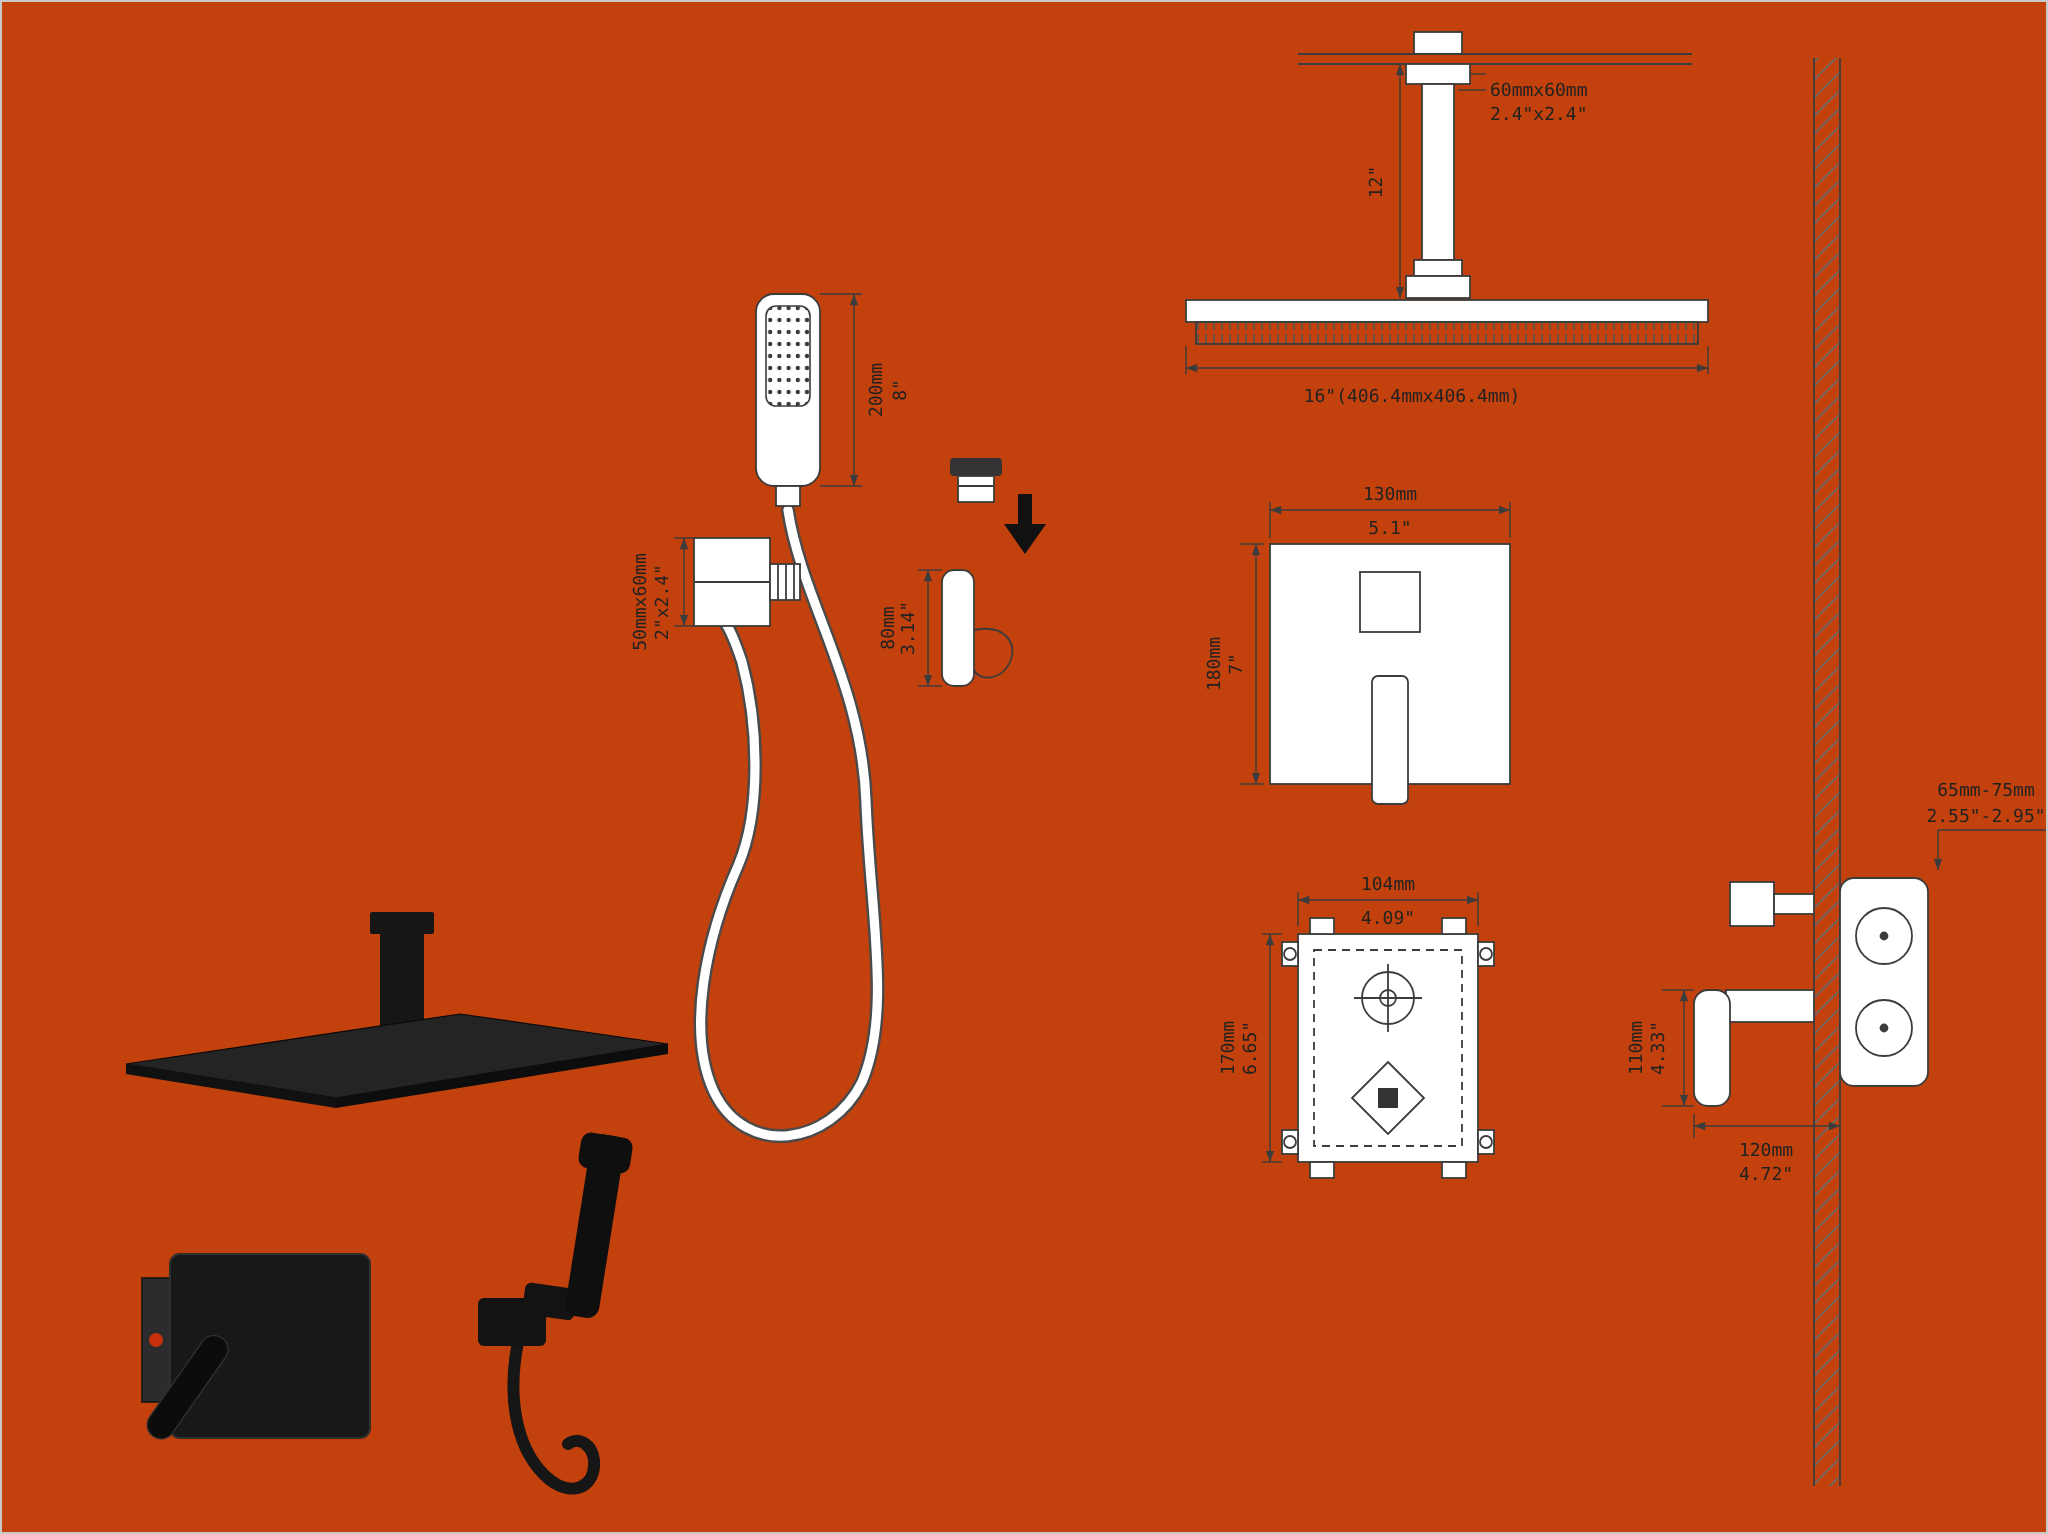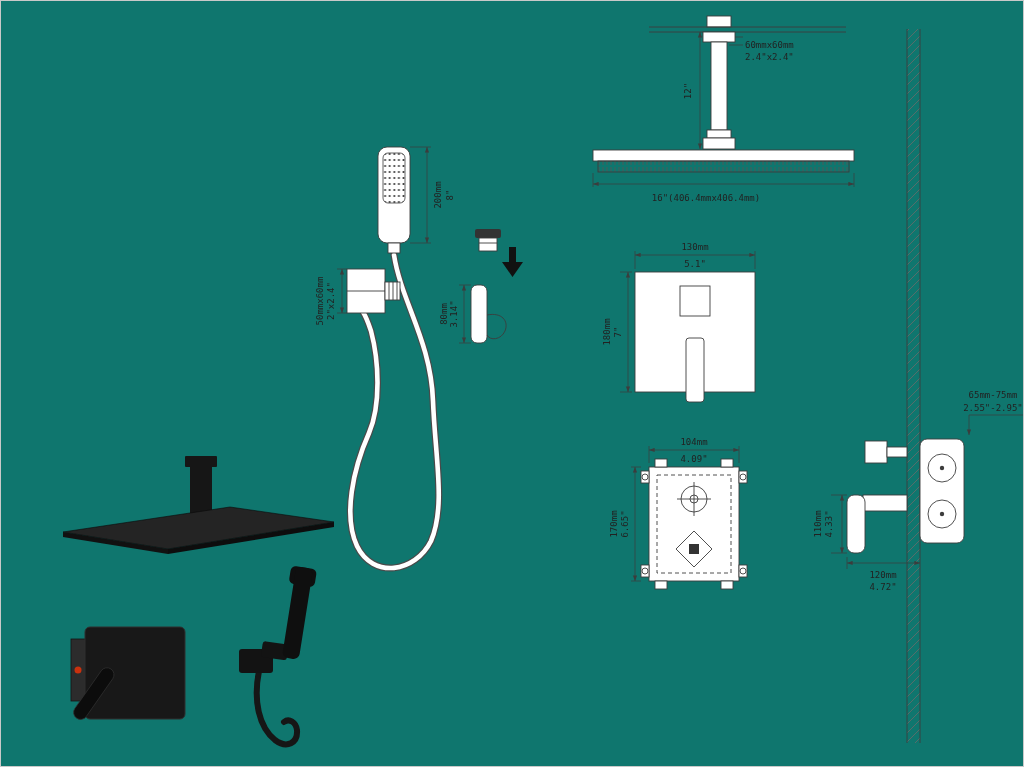--- a/index.html
+++ b/index.html
@@ -1,17 +1,17 @@
 <!DOCTYPE html>
 <html><head>
 <meta charset="utf-8">
 <style>
   html,body{margin:0;padding:0;background:#ffffff;}
   .canvas{
-    position:relative;width:1024px;height:767px;background:#0f766e;
+    position:relative;width:1024px;height:767px;background:#c2410c;
     border:1px solid #c9c9c9;box-sizing:border-box;overflow:hidden;
     font-family:"DejaVu Sans",sans-serif;
   }
   svg{display:block;}
   .ln {stroke:#3c3c3c;stroke-width:0.9;fill:#ffffff;}
   .lnn{stroke:#3c3c3c;stroke-width:0.9;fill:none;}
   .dim{stroke:#3c3c3c;stroke-width:0.7;fill:none;}
   .hoseO{stroke:#4a4a4a;stroke-width:7;fill:none;stroke-linecap:round;}
   .hoseI{stroke:#ffffff;stroke-width:4.6;fill:none;stroke-linecap:round;}
   text.d{font-family:"DejaVu Sans Mono",monospace;font-size:9px;fill:#222;stroke:none;}

